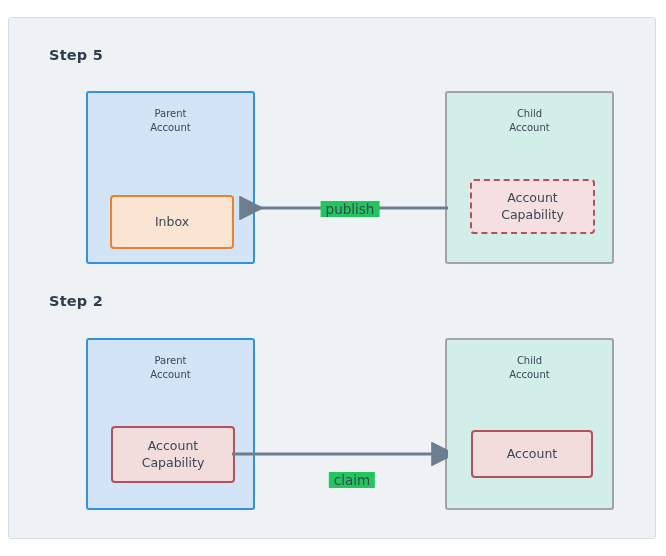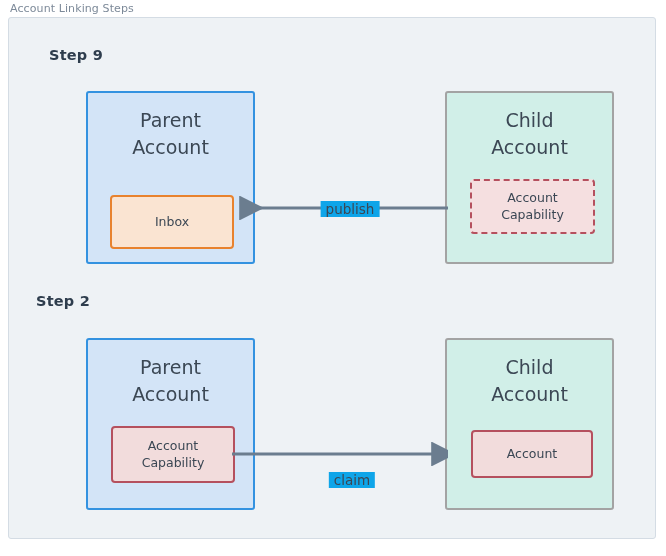--- a/index.html
+++ b/index.html
@@ -49,34 +49,34 @@
   
   .step-label {
     position: absolute;
     font-size: 14.5px;
     font-weight: bold;
     color: #2e3d4d;
     letter-spacing: 0.2px;
     white-space: nowrap;
   }
   #step1-label { left: 49px; top: 47px; }
-  #step2-label { left: 36px; top: 293px; }
+  #step2-label { left: 49px; top: 293px; }
 
   
   .acct-box {
     position: absolute;
     box-sizing: border-box;
     border-radius: 3px;
   }
   .acct-box .acct-title {
     position: absolute;
     left: 0;
     right: 0;
     text-align: center;
-    font-size: 19px;
+    font-size: 10px;
     line-height: 1.42;
     color: #3b4754;
     white-space: pre-line;
   }
   .parent-box {
     background: #d3e4f7;
     border: 2px solid #3392e0;
   }
   .child-box {
     background: #d1efe8;
@@ -126,39 +126,38 @@
 
   
   .edge {
     position: absolute;
     pointer-events: none;
   }
   .edge-label {
     position: absolute;
     font-size: 13.5px;
     color: #3b4754;
-    background: #0ea5e9;
+    background: #22c55e;
     padding: 0 5px;
     white-space: nowrap;
     transform: translate(-50%, -50%);
   }
   #edge-publish      { left: 232px; top: 196px; width: 216px; height: 24px; }
   #edge-publish-label{ left: 350px; top: 209px; }
   #edge-claim        { left: 232px; top: 442px; width: 216px; height: 24px; }
   #edge-claim-label  { left: 352px; top: 480px; }
 </style>
 </head>
 <body>
 
 <div id="stage">
 
-  <div class="panel-title">Account Linking Steps</div>
   <div class="panel"></div>
 
-  <div class="step-label" id="step1-label">Step 9</div>
+  <div class="step-label" id="step1-label">Step 5</div>
 
   <div class="acct-box parent-box" id="parent-box-1">
     <div class="acct-title">Parent
 Account</div>
     <div class="inner-box inbox-style" id="inbox-1">Inbox</div>
   </div>
 
   <div class="acct-box child-box" id="child-box-1">
     <div class="acct-title">Child
 Account</div>

